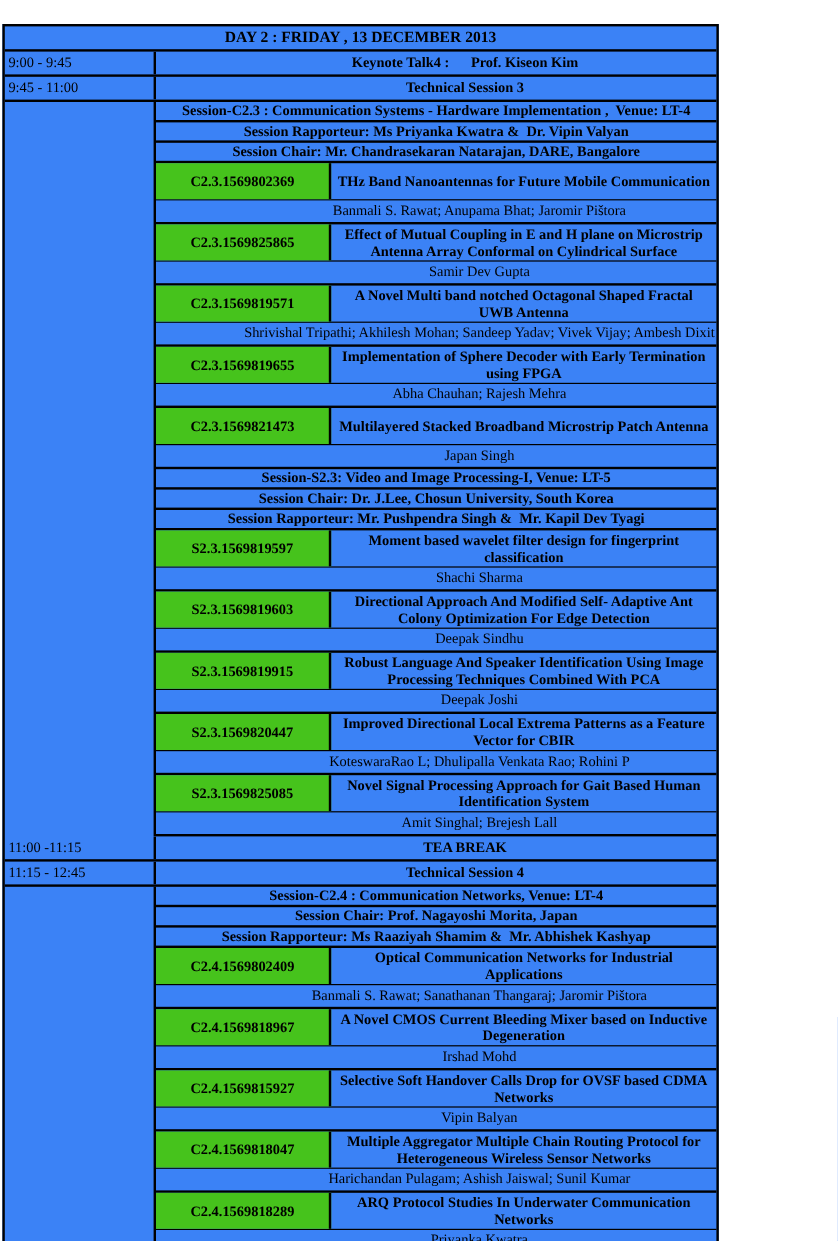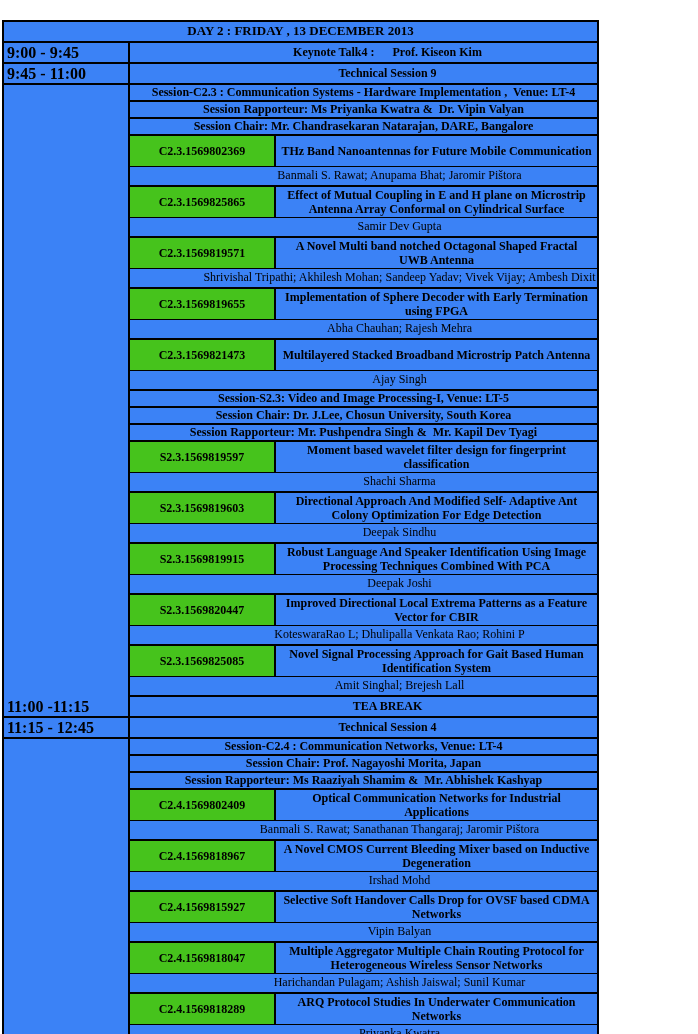--- a/index.html
+++ b/index.html
@@ -10,21 +10,21 @@
     border: 2px solid #000; background: #3b82f6;
   }
   .row-date {
     height: 21px; border-bottom: 2px solid #000;
     font-weight: bold; font-size: 13px; text-align: center; line-height: 18px;
     overflow: hidden; white-space: pre-wrap;
   }
   .trow { display: flex; height: 21px; border-bottom: 2px solid #000; overflow: hidden; }
   .time-cell {
     width: 126px; flex: 0 0 126px; border-right: 2px solid #000;
-    font-weight: bold; font-size: 16px; padding: 1px 3px; line-height: 17px;
+    font-weight: normal; font-size: 12px; padding: 1px 3px; line-height: 17px;
     white-space: pre-wrap; overflow: hidden;
   }
   .label-cell {
     flex: 1; font-weight: bold; font-size: 12px; text-align: center;
     line-height: 18px; white-space: pre-wrap; overflow: hidden; padding-left: 48px;
   }
   .block { display: flex; }
   .block .time-cell { border-right: 2px solid #000; }
   .block-content { flex: 1; min-width: 0; }
   .session-hrow {
@@ -51,21 +51,21 @@
 <body>
 
 <div class="doc-table">
   <div class="row-date">DAY 2 : FRIDAY , 13 DECEMBER 2013</div>
 <div class="trow">
       <div class="time-cell">9:00 - 9:45</div>
       <div class="label-cell">Keynote Talk4 :      Prof. Kiseon Kim</div>
     </div>
     <div class="trow">
       <div class="time-cell">9:45 - 11:00</div>
-      <div class="label-cell">Technical Session 9</div>
+      <div class="label-cell">Technical Session 3</div>
     </div>
     <div class="block">
       <div class="time-cell"></div>
       <div class="block-content">
         <div class="session-hrow">Session-C2.3 : Communication Systems - Hardware Implementation ,  Venue: LT-4</div>
         <div class="session-hrow">Session Rapporteur: Ms Priyanka Kwatra &amp;  Dr. Vipin Valyan</div>
         <div class="session-hrow">Session Chair: Mr. Chandrasekaran Natarajan, DARE, Bangalore</div>
         <div class="paper">
           <div class="p-top">
             <div class="p-id" style="background: rgb(70, 195, 28);">C2.3.1569802369</div>
@@ -92,21 +92,21 @@
             <div class="p-id" style="background: rgb(70, 195, 28);">C2.3.1569819655</div>
             <div class="p-title">Implementation of Sphere Decoder with Early Termination using FPGA</div>
           </div>
           <div class="p-authors">Abha Chauhan; Rajesh Mehra</div>
         </div>
         <div class="paper">
           <div class="p-top">
             <div class="p-id" style="background: rgb(70, 195, 28);">C2.3.1569821473</div>
             <div class="p-title">Multilayered Stacked Broadband Microstrip Patch Antenna</div>
           </div>
-          <div class="p-authors">Ajay Singh</div>
+          <div class="p-authors">Japan Singh</div>
         </div>
         <div class="session-hrow">Session-S2.3: Video and Image Processing-I, Venue: LT-5</div>
         <div class="session-hrow">Session Chair: Dr. J.Lee, Chosun University, South Korea</div>
         <div class="session-hrow">Session Rapporteur: Mr. Pushpendra Singh &amp;  Mr. Kapil Dev Tyagi</div>
         <div class="paper">
           <div class="p-top">
             <div class="p-id" style="background: rgb(70, 195, 28);">S2.3.1569819597</div>
             <div class="p-title">Moment based wavelet filter design for fingerprint classification</div>
           </div>
           <div class="p-authors">Shachi Sharma</div>

